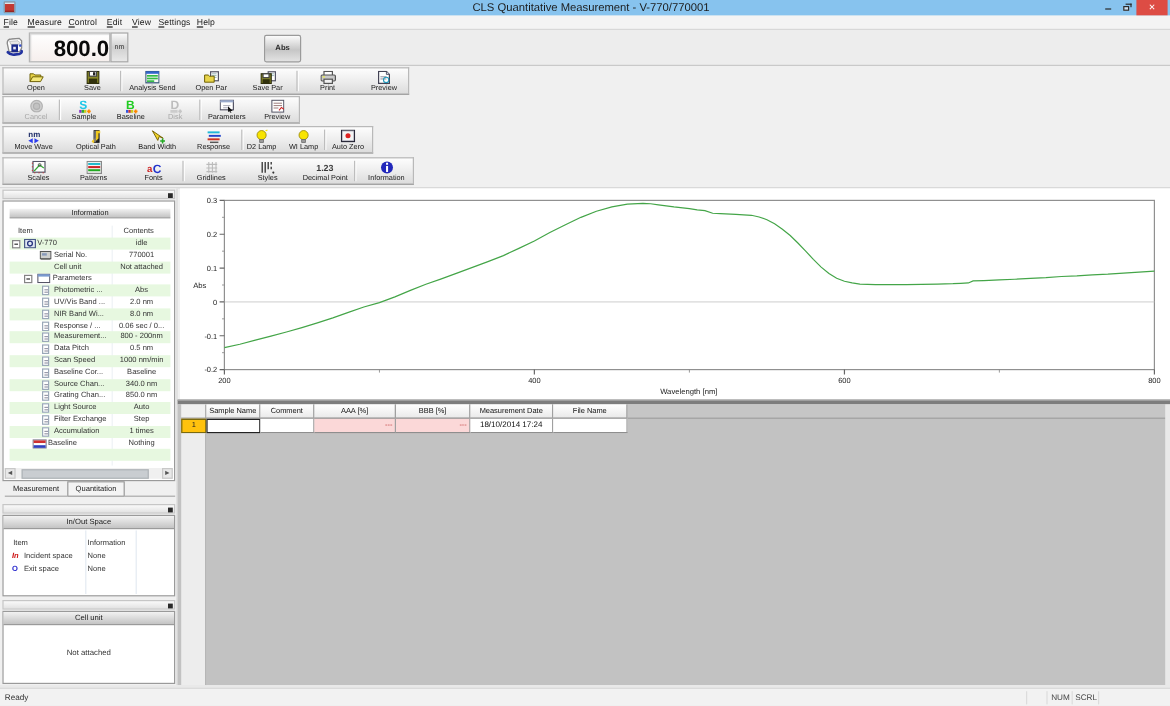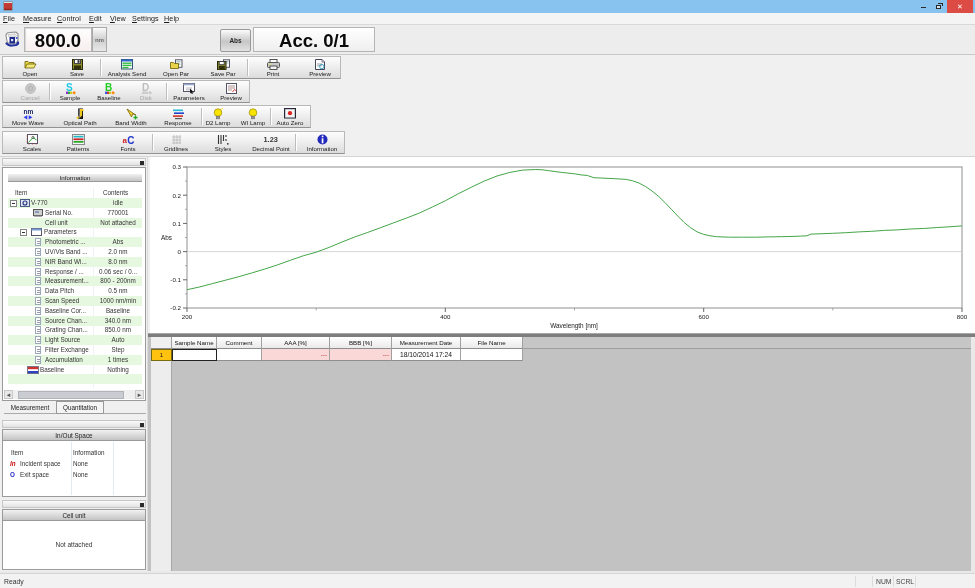--- a/index.html
+++ b/index.html
@@ -20,20 +20,21 @@
 .doc:after{content:"";position:absolute;left:1px;top:2px;width:3px;height:1px;background:#99a;box-shadow:0 2px 0 #99a;}
 .exp{position:absolute;top:2px;width:7px;height:7px;background:#fff;border:1px solid #848484;}
 .exp:after{content:"";position:absolute;left:1px;top:2px;width:3px;height:1px;background:#333;}
 .cell{position:absolute;border-right:1px solid #a0a0a0;border-bottom:1px solid #8e8e8e;font-size:6.2px;color:#111;text-align:center;overflow:hidden;white-space:nowrap;}
 .hcell{background:linear-gradient(180deg,#ffffff,#eaeaea);line-height:11px;}
 .rcell{background:#fff;line-height:11px;}
 </style></head><body>
 
 <div class="abs" style="left:0;top:0;width:975px;height:13px;background:#87c3ee;">
 <div class="abs" style="left:3px;top:1px;width:10px;height:10px;background:linear-gradient(180deg,#e0e4ea 15%,#c23a34 15%,#c23a34 75%,#8a2020 100%);border:1px solid #8899a8;border-radius:1px;"></div>
+<div class="abs" style="left:0;right:0;top:0px;text-align:center;text-indent:10px;font-size:9.4px;line-height:11px;color:#1c1c1c;">CLS Quantitative Measurement - V-770/770001</div>
 <div class="abs" style="left:921px;top:6.5px;width:5px;height:1.5px;background:#2a2a2a;"></div>
 <div class="abs" style="left:936px;top:4.5px;width:5px;height:4.5px;border:1px solid #2a2a2a;background:#cfe2f2;"></div>
 <div class="abs" style="left:938px;top:3px;width:4.5px;height:1px;background:#2a2a2a;"></div>
     <div class="abs" style="left:942px;top:3px;width:1px;height:3px;background:#2a2a2a;"></div>
 <div class="abs" style="left:947px;top:0;width:26px;height:13px;background:#dd4c44;color:#fff;font-size:7px;line-height:13px;text-align:center;">✕</div>
 </div>
 
 <div class="abs" style="left:0;top:13px;width:975px;height:12px;background:#f4f4f4;border-bottom:1px solid #d8d8d8;">
 <span class="abs" style="left:3px;top:1px;font-size:7.2px;line-height:10px;color:#1a1a1a;letter-spacing:0.1px;"><u>F</u>ile</span>
 <span class="abs" style="left:23px;top:1px;font-size:7.2px;line-height:10px;color:#1a1a1a;letter-spacing:0.1px;"><u>M</u>easure</span>
@@ -46,24 +47,23 @@
 
 <div class="abs" style="left:0;top:25px;width:975px;height:30px;background:#ededed;border-bottom:1px solid #c9c9c9;">
 <svg class="abs" style="left:3px;top:5px;" width="19" height="19" viewBox="0 0 19 19">
 <path d="M3 6 Q3 2.5 6.5 2.5 L13 2 L15 4 L15 10 L13.5 13 L4.5 13 Z" fill="#fdfdfd" stroke="#8a8a8a" stroke-width="1.1"></path>
 <path d="M5 4.5 L12 4 L13.5 5.5 L12.5 7 L6 7 Z" fill="#e8e8e8" stroke="#b0b0b0" stroke-width="0.6"></path>
 <rect x="6.5" y="7" width="5.5" height="6.5" fill="#1c2a8a"></rect>
 <rect x="8" y="9" width="2.2" height="2.2" fill="#e8e8f4"></rect>
 <path d="M3.5 13.5 Q6 16 9 15.5 L13 15 Q15.5 14 15 12.5" fill="none" stroke="#2233a0" stroke-width="2.2" stroke-linecap="round"></path>
 <circle cx="13.8" cy="8" r="1.1" fill="#3a55cc"></circle>
 </svg>
-<div class="abs" style="left:24px;top:2px;width:68px;height:25px;background:linear-gradient(180deg,#ffffff,#f6efed);border:1px solid #b5b5b5;box-shadow:inset 1px 1px 1px #d8d8d8;text-align:center;font-size:18.5px;font-weight:bold;line-height:25px;color:#0a0a0a;">800.0</div>
+<div class="abs" style="left:24px;top:2px;width:68px;height:25px;background:linear-gradient(180deg,#ffffff,#f6efed);border:1px solid #b5b5b5;box-shadow:inset 1px 1px 1px #d8d8d8;text-align:right;font-size:18.5px;font-weight:bold;line-height:25px;color:#0a0a0a;">800.0</div>
 <div class="abs" style="left:92px;top:2px;width:15px;height:25px;background:linear-gradient(180deg,#fafafa,#cfcfcf 50%,#e8e8e8);border:1px solid #a8a8a8;text-align:center;font-size:6px;line-height:25px;color:#333;">nm</div>
 <div class="abs" style="left:220px;top:4px;width:31px;height:23px;background:linear-gradient(180deg,#fbfbfb,#c6c6c6 55%,#e2e2e2);border:1px solid #9a9a9a;border-radius:2px;text-align:center;font-size:6.4px;font-weight:bold;line-height:22px;color:#2a2a2a;">Abs</div>
-<div class="abs" style="left:253px;top:2px;width:122px;height:25px;background:linear-gradient(180deg,#ffffff,#efefef);border:1px solid #b5b5b5;text-align:center;font-size:18.5px;font-weight:bold;line-height:25px;color:#0a0a0a;">Acc. 0/1</div>
 </div>
 
 <div class="tb-bar" style="top:56px;width:339px;">
     <div class="tb-btn" style="left:2px;width:50px;">
       <div class="tb-ic">
         <svg width="13" height="11" viewBox="0 0 13 11">
           <path d="M1 9 L1 2.5 L4 2.5 L5 3.5 L10 3.5 L10 5" fill="#e8d44a" stroke="#6b5d00" stroke-width="0.8"></path>
           <path d="M1 9 L3.2 5 L12 5 L9.8 9 Z" fill="#f4e87a" stroke="#6b5d00" stroke-width="0.8"></path>
         </svg>
       </div>

